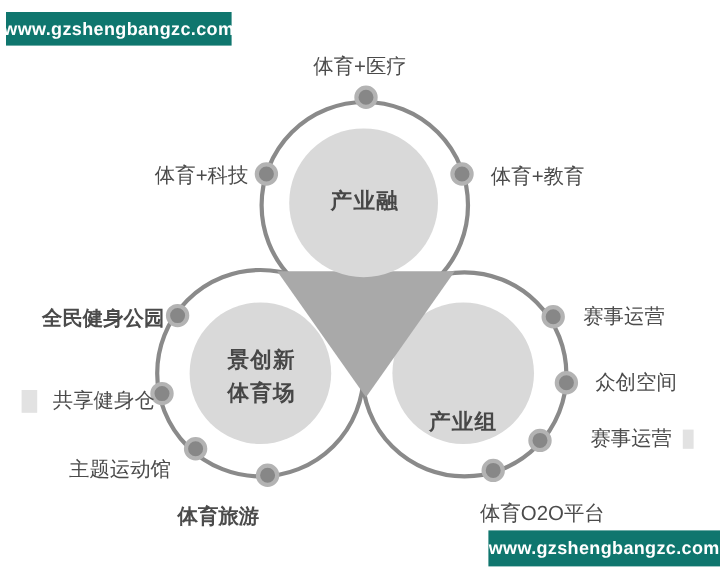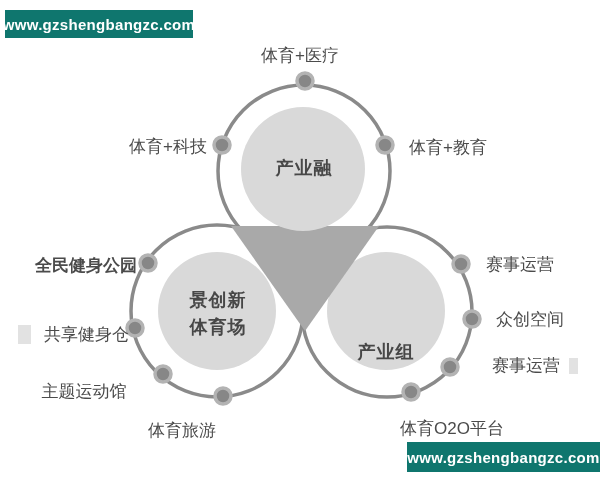--- a/index.html
+++ b/index.html
@@ -81,22 +81,22 @@
   </div>
 
 
   <div class="label" style="left:300px;top:55px;">体育+医疗</div>
   <div class="label" style="left:168px;top:146px;">体育+科技</div>
   <div class="label" style="left:448px;top:147px;">
     <div>体育+教育</div>
   </div>
   <div class="label" style="left:86px;top:265px;font-weight:bold;">全民健身公园</div>
   <div class="label" style="left:75px;top:334px;padding-left:23px;">共享健身仓</div>
-  <div class="label" style="left:84px;top:391px;">主题运动馆</div>
-  <div class="label" style="left:182px;top:430px;">体育旅游</div>
+  <div class="label" style="left:100px;top:391px;">主题运动馆</div>
+  <div class="label" style="left:182px;top:430px;font-weight:bold;">体育旅游</div>
   <div class="label" style="left:520px;top:264px;text-align:right;">赛事运营</div>
   <div class="label" style="left:530px;top:319px;">众创空间</div>
   <div class="label" style="left:526px;top:365px;">赛事运营</div>
   <div class="label" style="left:452px;top:428px;">体育O2O平台</div>
 
   <div class="artifact" style="left:18px;top:325px;width:13px;height:19px;"></div>
   <div class="artifact" style="left:569px;top:358px;width:9px;height:16px;"></div>
 
   <div class="wm wm-bottom">
     <span>www.gzshengbangzc.com</span>

